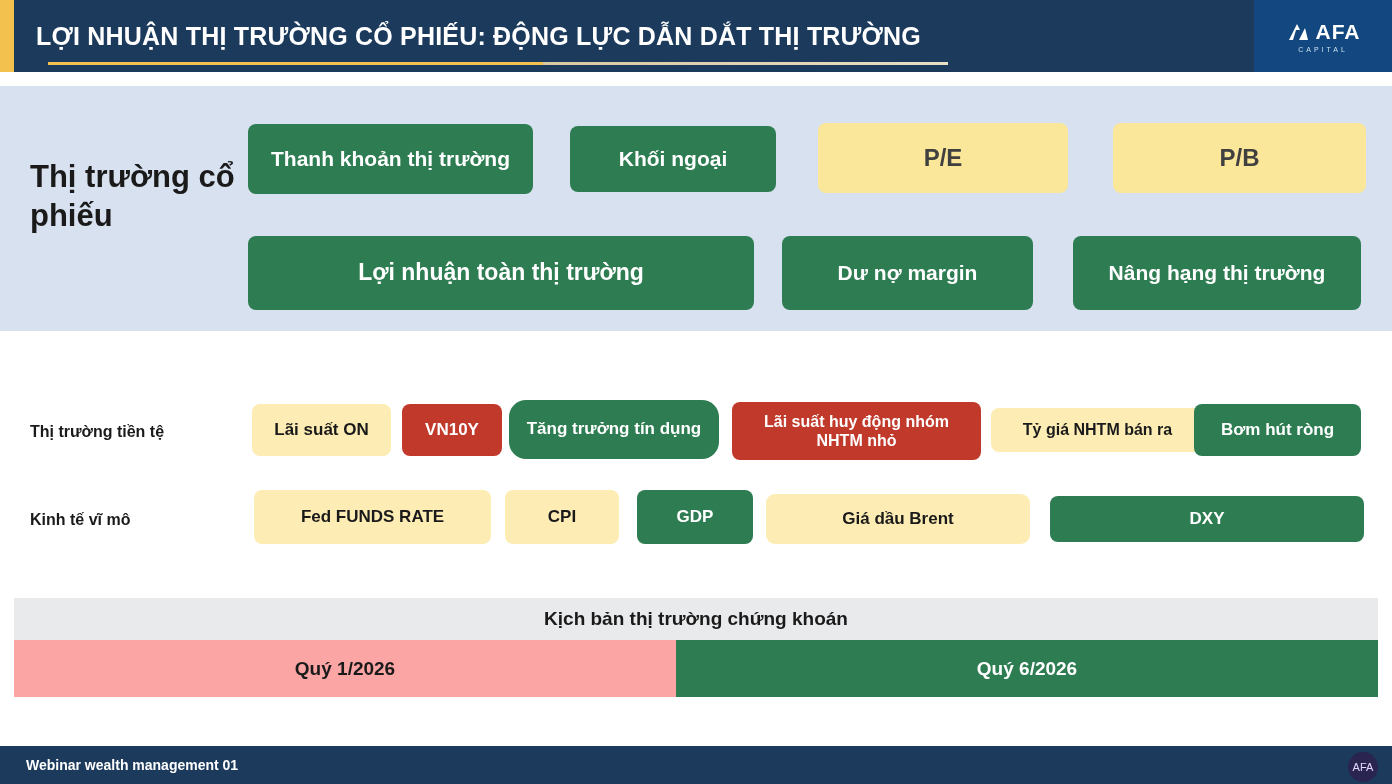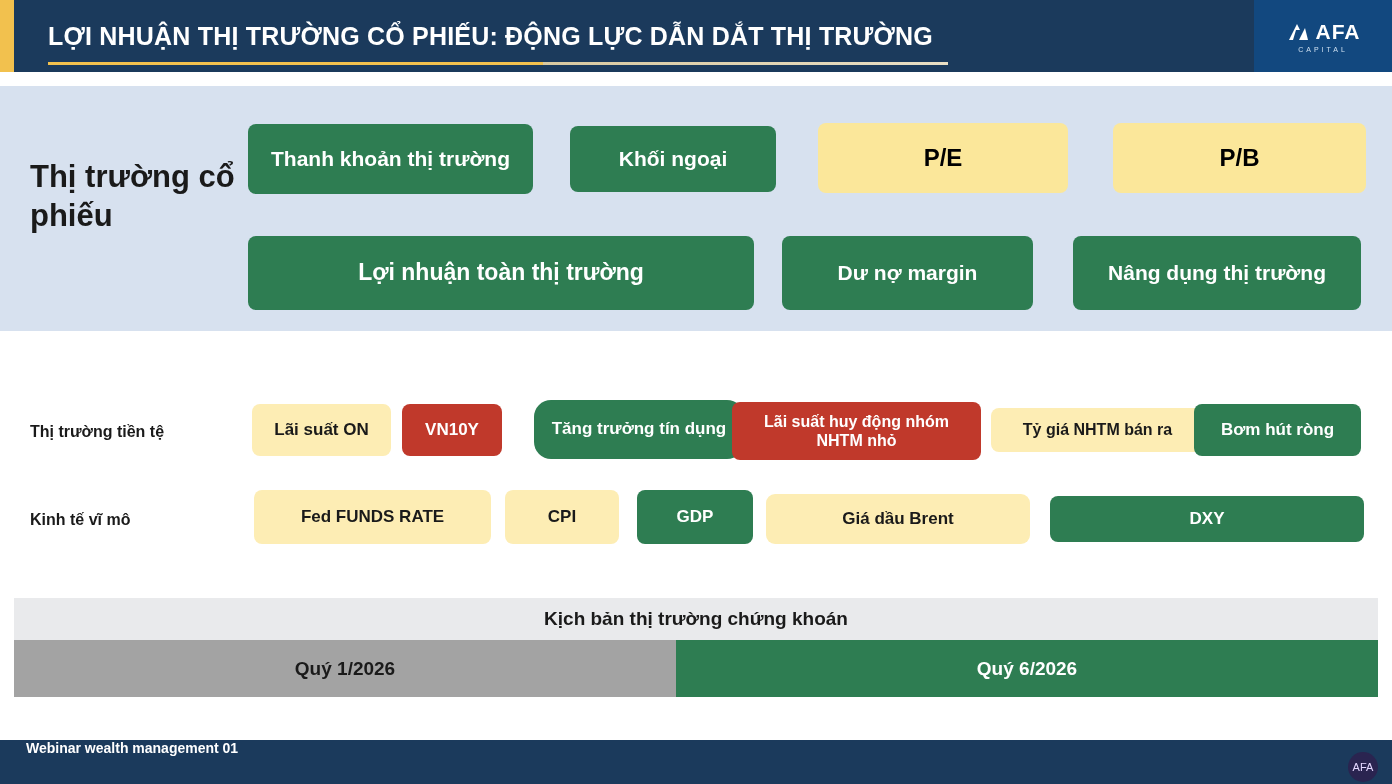--- a/index.html
+++ b/index.html
@@ -22,21 +22,21 @@
     background: #1b3a5c;
     display: flex; align-items: stretch;
   }
   .header-left-bar {
     width: 14px; height: 72px; background: #f2c14e;
     flex: 0 0 14px;
   }
   .header-title-wrap {
     flex: 1 1 auto;
     display: flex; flex-direction: column; justify-content: center;
-    padding-left: 34px;
+    padding-left: 22px;
     position: relative;
   }
   .header-title {
     color: #ffffff;
     font-size: 25px;
     font-weight: bold;
     letter-spacing: .2px;
     white-space: nowrap;
   }
   .header-underline {
@@ -76,59 +76,59 @@
 
   .chip {
     position: absolute;
     border-radius: 8px;
     display: flex; align-items: center; justify-content: center;
     text-align: center;
     line-height: 1.2;
     padding: 10px 8px;
   }
   .chip.green { background: #2e7d52; color: #ffffff; font-weight: bold; }
-  .chip.yellow { background: #fbe79a; color: #000000; font-weight: bold; }
+  .chip.yellow { background: #fbe79a; color: #404040; font-weight: bold; }
   .chip.yellow-light { background: #fdedb4; color: #1a1a1a; font-weight: bold; }
   .chip.red { background: #c0392b; color: #ffffff; font-weight: bold; }
 
   
   .row-label {
     position: absolute;
     font-size: 16px; font-weight: bold; color: #1a1a1a;
   }
 
   
   .scenario-header {
     position: absolute; left: 14px; top: 598px;
     width: 1364px; height: 42px;
     background: #e9eaec;
     display: flex; align-items: center; justify-content: center;
     font-size: 19px; font-weight: bold; color: #1a1a1a;
   }
   .scenario-q1 {
     position: absolute; left: 14px; top: 640px;
     width: 662px; height: 57px;
-    background: #a3a3a3;
+    background: #fca5a5;
     display: flex; align-items: center; justify-content: center;
     font-size: 19px; font-weight: bold; color: #1a1a1a;
   }
   .scenario-q2 {
     position: absolute; left: 676px; top: 640px;
     width: 702px; height: 57px;
     background: #2e7d52;
     display: flex; align-items: center; justify-content: center;
     font-size: 19px; font-weight: bold; color: #ffffff;
   }
 
   
   .footer {
     position: absolute; left: 0; bottom: 0;
-    width: 1392px; height: 44px;
+    width: 1392px; height: 38px;
     background: #1b3a5c;
-    display: flex; align-items: flex-start;
+    display: flex; align-items: center;
   }
   .footer-text {
     color: #ffffff; font-size: 14px; font-weight: bold;
     margin-left: 26px;
   }
   .footer-badge {
     position: absolute; right: 14px; bottom: 2px;
     width: 30px; height: 30px; border-radius: 50%;
     background: #2a2450;
     display: flex; align-items: center; justify-content: center;
@@ -162,29 +162,29 @@
 
   <div class="band-stock">
     <div class="band-stock-label">Thị trường cổ phiếu</div>
     <div id="stock-chips">
         <div class="chip green" style="left: 248px; top: 38px; width: 285px; height: 70px; font-size: 21px;">Thanh khoản thị trường</div>
         <div class="chip green" style="left: 570px; top: 40px; width: 206px; height: 66px; font-size: 21px;">Khối ngoại</div>
         <div class="chip yellow" style="left: 818px; top: 37px; width: 250px; height: 70px; font-size: 24px;">P/E</div>
         <div class="chip yellow" style="left: 1113px; top: 37px; width: 253px; height: 70px; font-size: 24px;">P/B</div>
         <div class="chip green" style="left: 248px; top: 150px; width: 506px; height: 74px; font-size: 23px;">Lợi nhuận toàn thị trường</div>
         <div class="chip green" style="left: 782px; top: 150px; width: 251px; height: 74px; font-size: 21px;">Dư nợ margin</div>
-        <div class="chip green" style="left: 1073px; top: 150px; width: 288px; height: 74px; font-size: 21px;">Nâng dụng thị trường</div>
+        <div class="chip green" style="left: 1073px; top: 150px; width: 288px; height: 74px; font-size: 21px;">Nâng hạng thị trường</div>
       </div>
   </div>
 
   <div class="row-label" id="money-label" style="left: 30px; top: 423px;">Thị trường tiền tệ</div>
   <div id="money-chips">
       <div class="chip yellow-light" style="left: 252px; top: 404px; width: 139px; height: 52px; font-size: 17px;">Lãi suất ON</div>
       <div class="chip red" style="left: 402px; top: 404px; width: 100px; height: 52px; font-size: 17px;">VN10Y</div>
-      <div class="chip green" style="left: 534px; top: 400px; width: 210px; height: 59px; font-size: 17px; border-radius: 17px;">Tăng trưởng tín dụng</div>
+      <div class="chip green" style="left: 509px; top: 400px; width: 210px; height: 59px; font-size: 17px; border-radius: 17px;">Tăng trưởng tín dụng</div>
       <div class="chip red" style="left: 732px; top: 402px; width: 249px; height: 58px; font-size: 16px;">Lãi suất huy động nhóm NHTM nhỏ</div>
       <div class="chip yellow-light" style="left: 991px; top: 408px; width: 213px; height: 44px; font-size: 16px;">Tỷ giá NHTM bán ra</div>
       <div class="chip green" style="left: 1194px; top: 404px; width: 167px; height: 52px; font-size: 17px;">Bơm hút ròng</div>
     </div>
 
   <div class="row-label" id="macro-label" style="left: 30px; top: 511px;">Kinh tế vĩ mô</div>
   <div id="macro-chips">
       <div class="chip yellow-light" style="left: 254px; top: 490px; width: 237px; height: 54px; font-size: 17px;">Fed FUNDS RATE</div>
       <div class="chip yellow-light" style="left: 505px; top: 490px; width: 114px; height: 54px; font-size: 17px;">CPI</div>
       <div class="chip green" style="left: 637px; top: 490px; width: 116px; height: 54px; font-size: 17px;">GDP</div>

